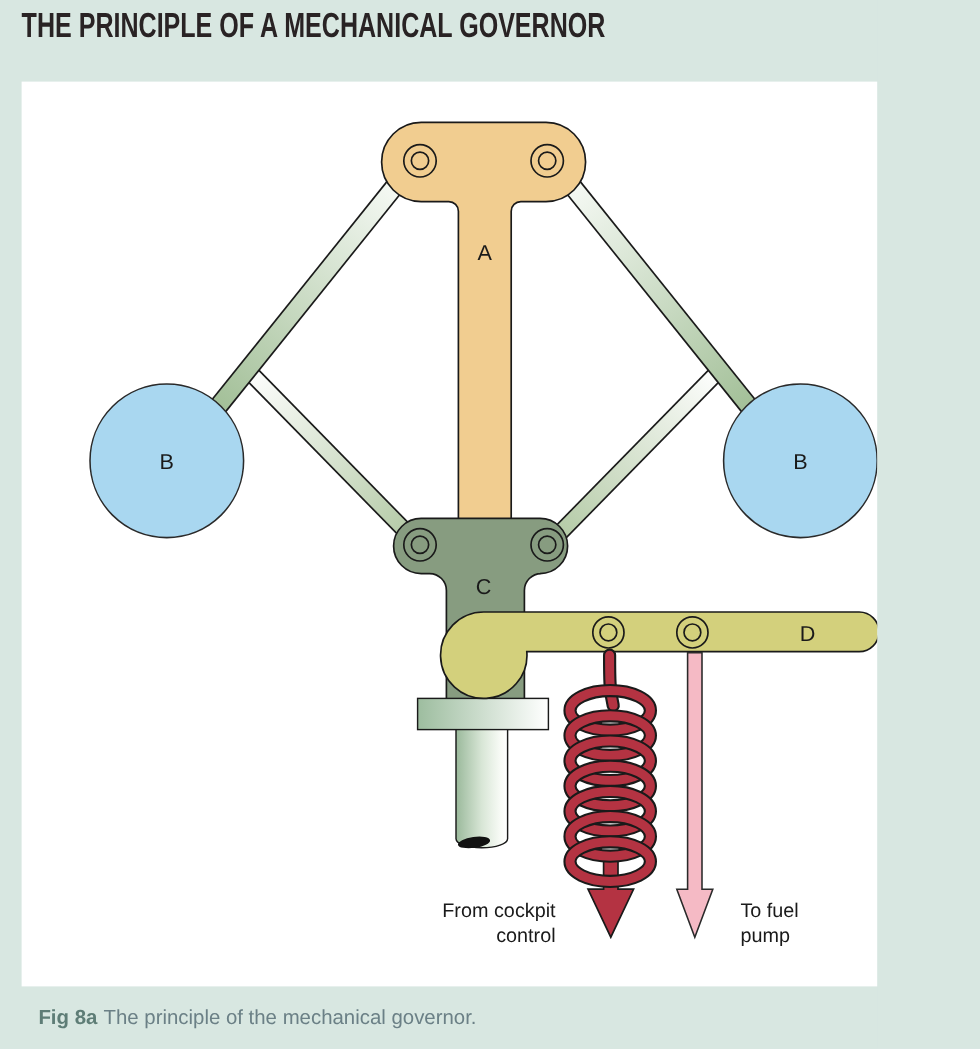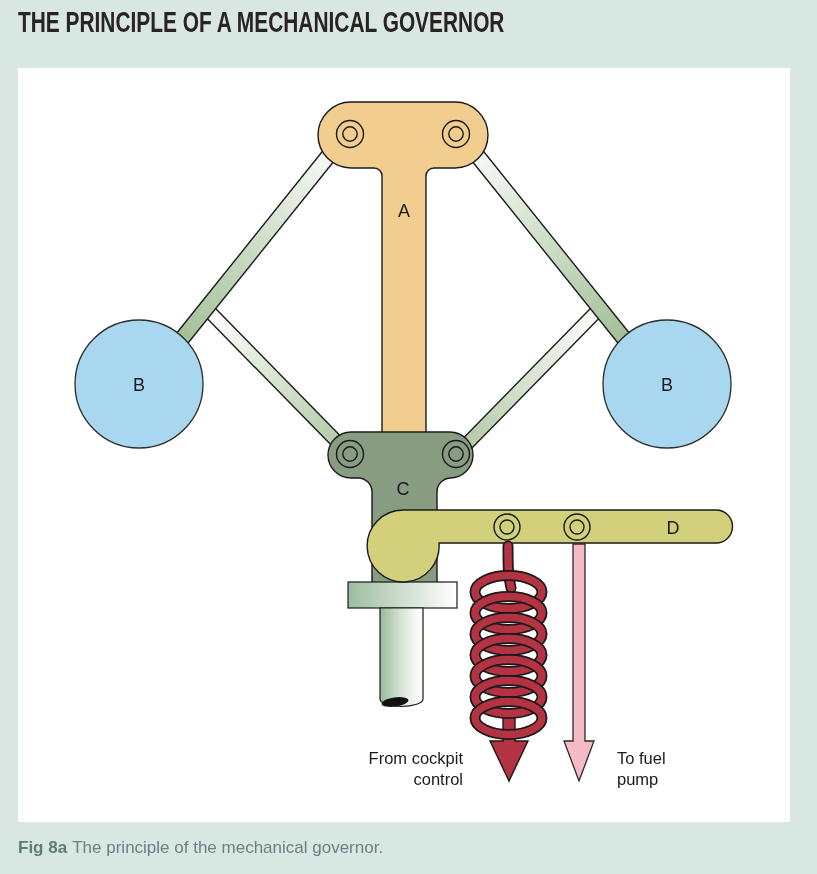--- a/index.html
+++ b/index.html
@@ -1,26 +1,26 @@
 <!DOCTYPE html>
 <html><head>
 <meta charset="utf-8">
 <style>
   html,body{margin:0;padding:0;background:#d8e7e1;}
-  .page{position:relative;width:817px;height:874px;background:#d8e7e1;overflow:hidden;
+  .page{position:relative;width:731px;height:874px;background:#d8e7e1;overflow:hidden;
         font-family:"Liberation Sans",sans-serif;}
   .title{position:absolute;left:18px;top:6px;margin:0;font-size:29px;font-weight:700;
          color:#292324;letter-spacing:0;white-space:nowrap;
          transform:scaleX(0.72);transform-origin:left top;}
   .panel{position:absolute;left:18px;top:68px;width:772px;height:754px;background:#ffffff;}
   .panel svg{position:absolute;left:0;top:0;}
   svg text{font-family:"Liberation Sans",sans-serif;fill:#1a1a1a;}
   .part-label{font-size:18px;}
   .annot{font-size:16.5px;}
-  .caption{position:absolute;left:18px;top:838px;font-size:17px;color:#6b8086;}
+  .caption{position:absolute;left:32px;top:838px;font-size:17px;color:#6b8086;}
   .cap-prefix{color:#5e7d76;font-weight:600;margin-right:0.3em;}
 </style>
 </head>
 <body>
 
 <div class="page">
 
   <h1 class="title">THE PRINCIPLE OF A MECHANICAL GOVERNOR</h1>
 
   <div class="panel">

